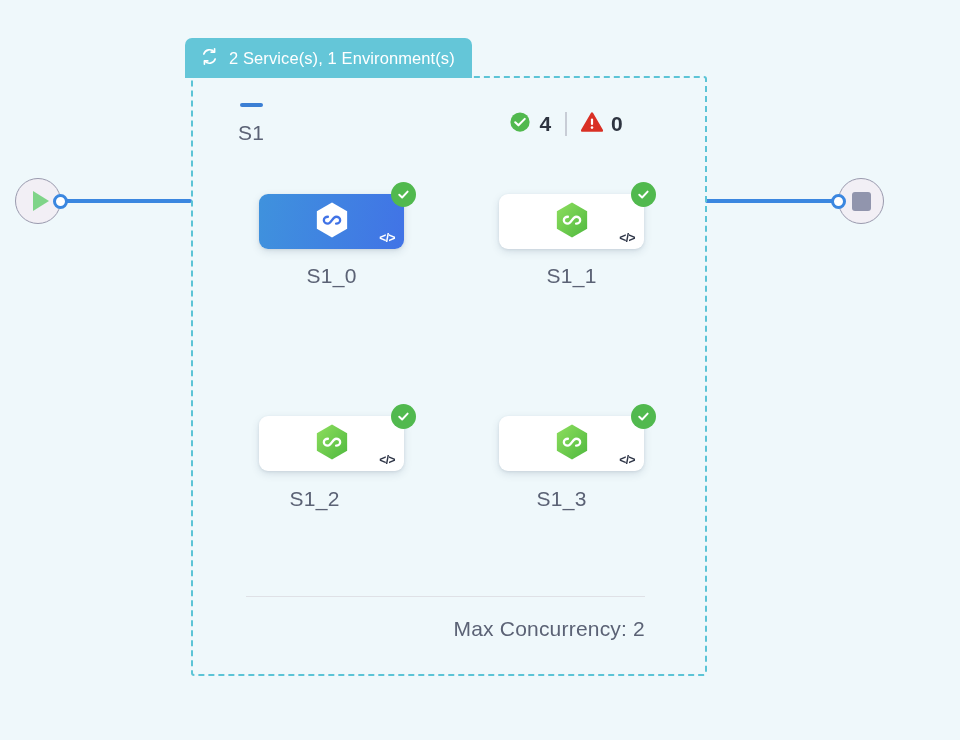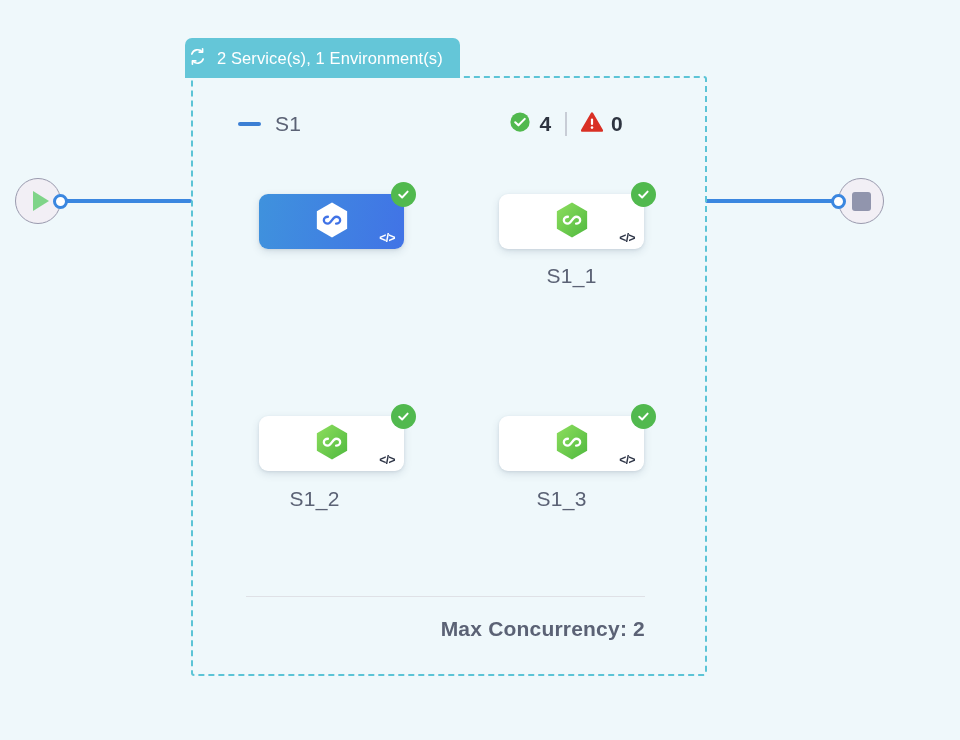--- a/index.html
+++ b/index.html
@@ -70,21 +70,21 @@
   }
   .handle-start { left: 53px; }
   .handle-end   { left: 831px; }
 
   
   .group-header {
     position: absolute;
     left: 185px;
     top: 38px;
     height: 40px;
-    padding: 0 17px 0 2px;
+    padding: 0 17px 0 14px;
     background: #64c6d8;
     border-radius: 7px 7px 0 0;
     display: flex;
     align-items: center;
     gap: 9px;
     color: #ffffff;
     font-size: 16.5px;
     letter-spacing: .1px;
     box-sizing: border-box;
     z-index: 4;
@@ -106,21 +106,21 @@
 
   .group-topbar {
     position: absolute;
     left: 45px;
     top: 29px;
     right: 40px;
     height: 34px;
     display: flex;
     align-items: center;
   }
-  .collapse-row { display: flex; align-items: center; gap: 14px; }
+  .collapse-row { display: flex; align-items: center; gap: 14px; flex-direction: column; }
   .minus-icon {
     width: 23px;
     height: 4px;
     border-radius: 2px;
     background: #3b7fd4;
   }
   .group-name {
     font-size: 21px;
     color: #5b6275;
     letter-spacing: .2px;
@@ -221,21 +221,21 @@
     right: 60px;
     top: 518px;
     height: 1.4px;
     background: #dfe1e6;
   }
   .footer-text {
     position: absolute;
     right: 60px;
     top: 539px;
     font-size: 21px;
-    font-weight: 700;
+    font-weight: 400;
     color: #5b6275;
     letter-spacing: .2px;
   }
 </style>
 </head>
 <body>
 
 <div class="canvas">
 
   <div class="edge edge-left"></div>
@@ -306,20 +306,21 @@
           </svg>
         </span>
       </div>
       <span class="check-badge">
         <svg width="15" height="15" viewBox="0 0 24 24">
           <polyline points="5.2 12.4 9.8 16.8 18.6 7.4" fill="none" stroke="#ffffff" stroke-width="3.1" stroke-linecap="round" stroke-linejoin="round"></polyline>
         </svg>
       </span>
       <span class="code-glyph">&lt;/&gt;</span>
     </div>
+    <div class="node-label label-pos-0">S1_0</div>
 
     <div class="node plain node-pos-1">
       <div class="node-body">
         <span>
           <svg width="42" height="42" viewBox="0 0 48 48">
             <defs>
               <linearGradient id="grnA" x1="0" y1="0" x2="1" y2="1">
                 <stop offset="0" stop-color="#8ede5e"></stop>
                 <stop offset="1" stop-color="#4fb93f"></stop>
               </linearGradient>

